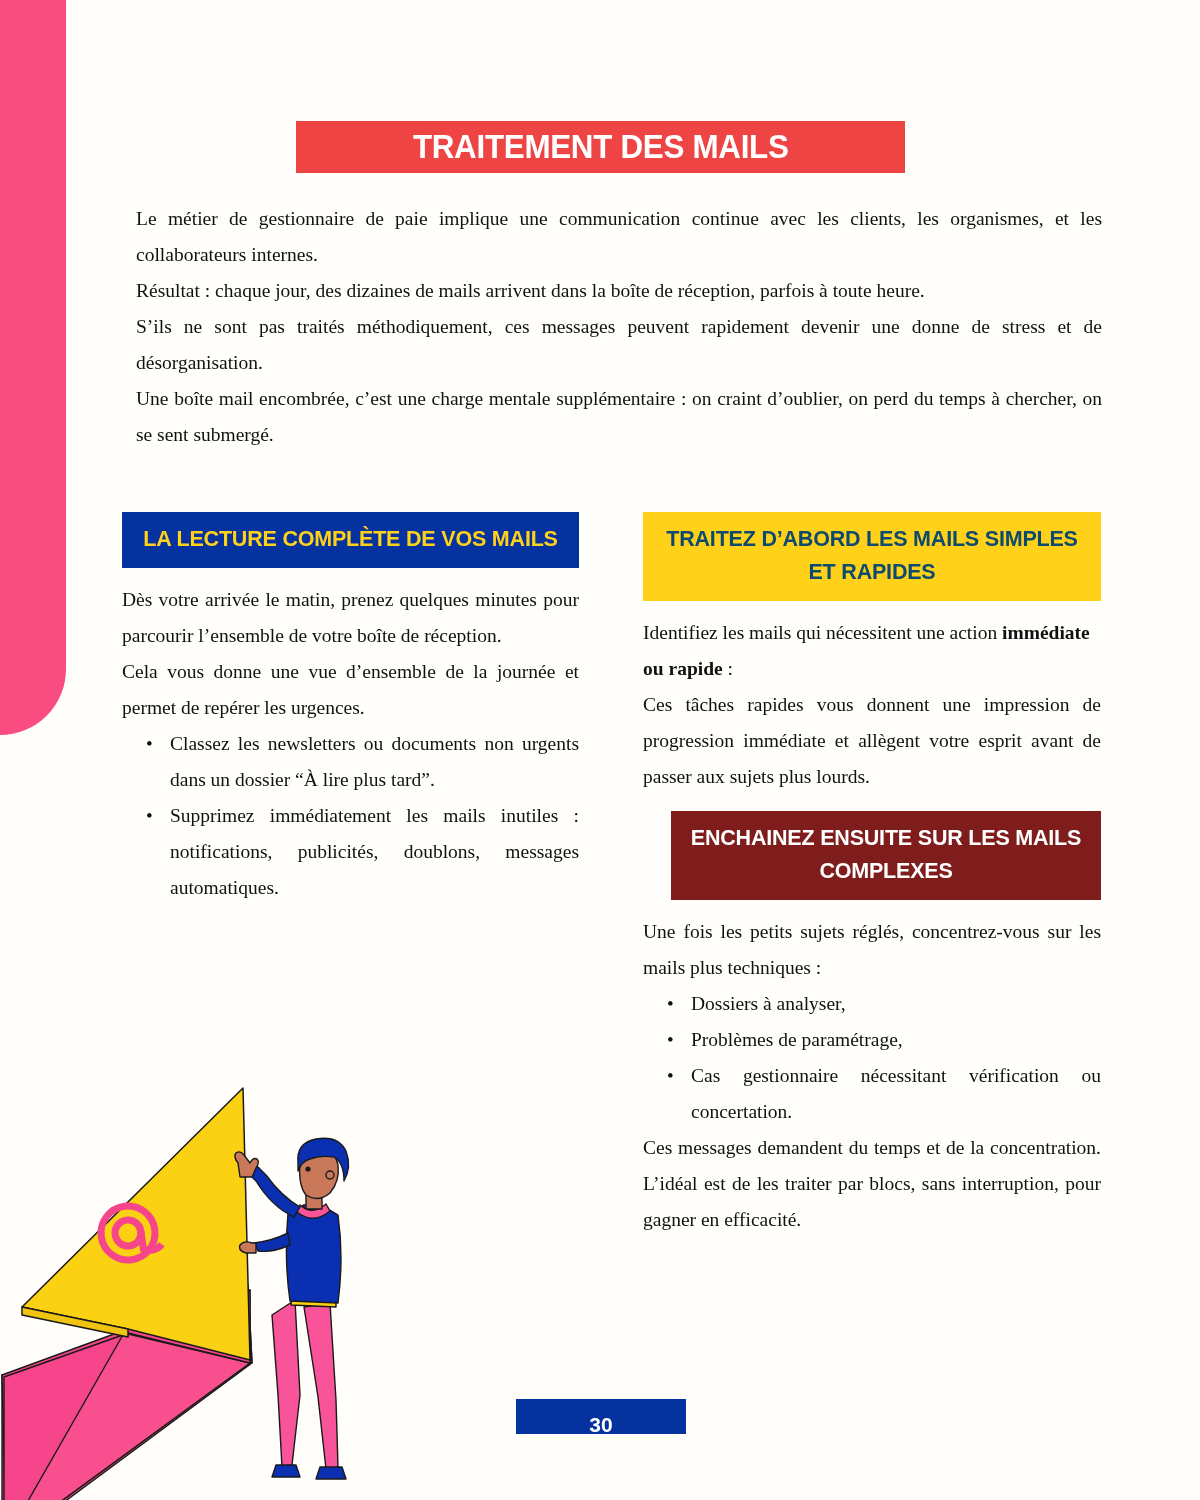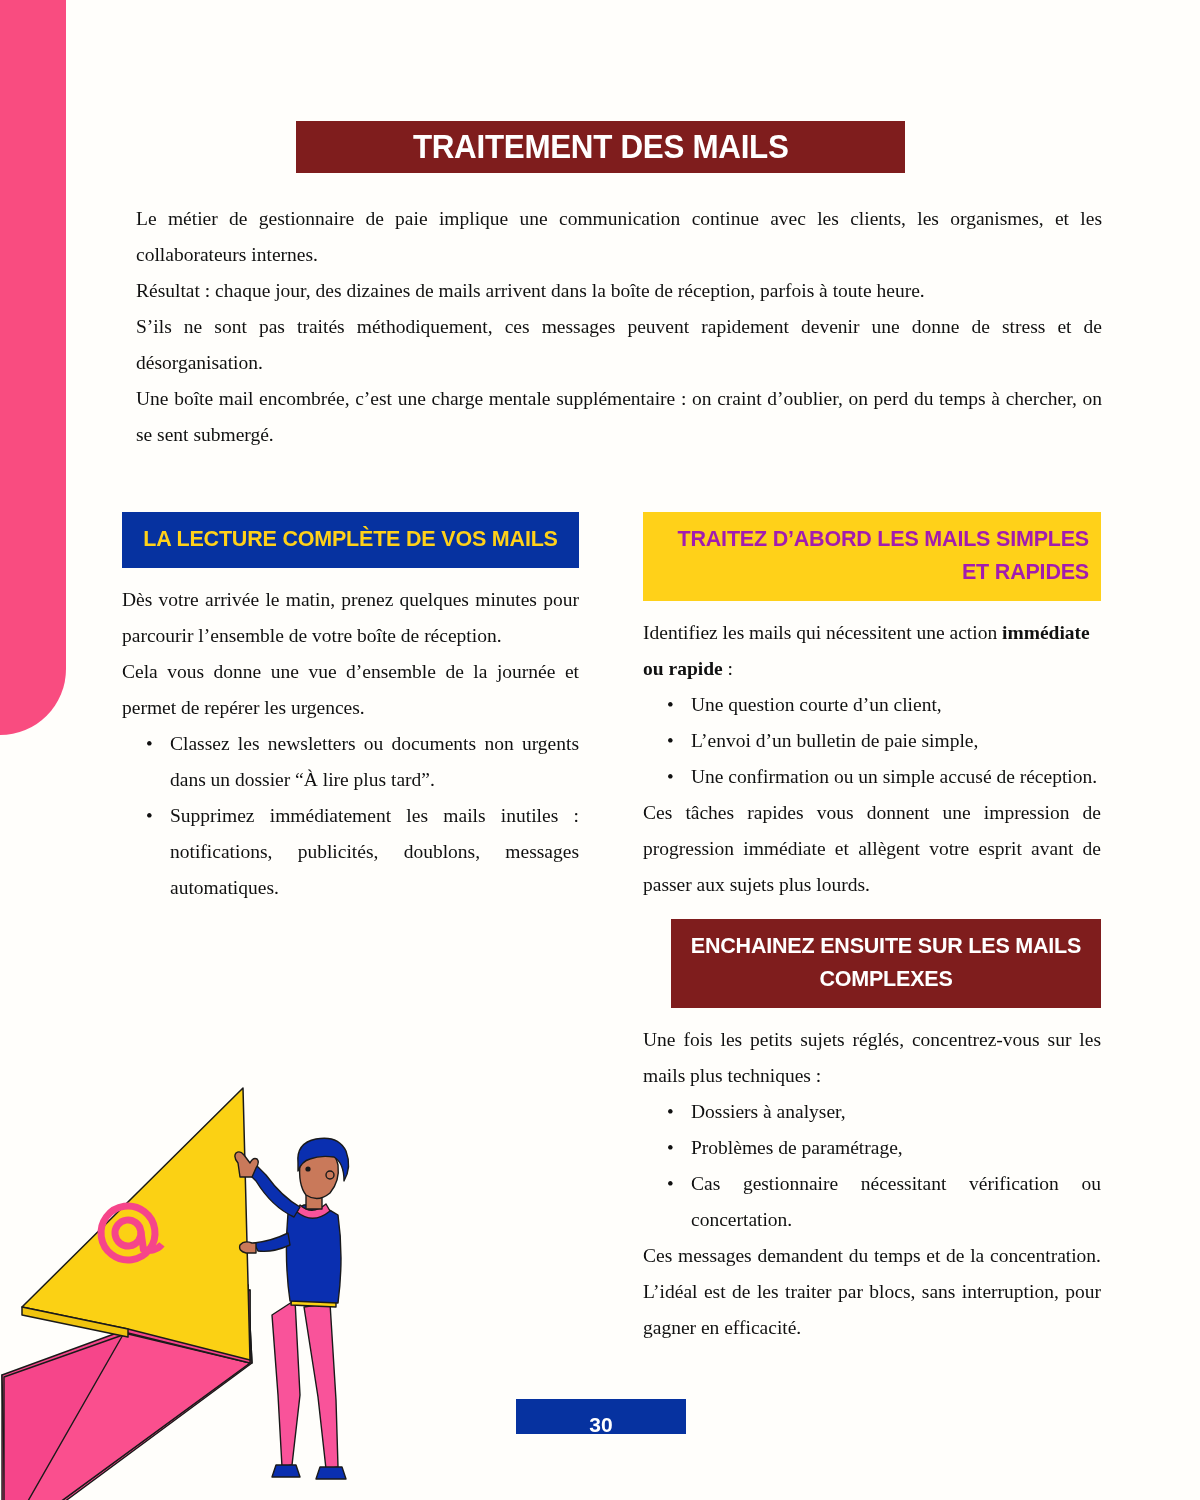--- a/index.html
+++ b/index.html
@@ -26,21 +26,21 @@
     border-bottom-right-radius: 92px;
   }
 
   
   .title-banner {
     position: absolute;
     left: 296px;
     top: 121px;
     width: 609px;
     height: 52px;
-    background: #7f1d1d;
+    background: #ef4444;
     display: flex;
     align-items: center;
     justify-content: center;
   }
   .title-banner-text {
     font-family: "Liberation Sans", sans-serif;
     font-weight: bold;
     font-size: 33px;
     letter-spacing: -0.3px;
     color: #ffffff;
@@ -87,21 +87,21 @@
     font-family: "Liberation Sans", sans-serif;
     font-weight: bold;
     font-size: 21.5px;
     line-height: 33px;
     text-transform: uppercase;
     letter-spacing: -0.2px;
     padding: 11px 12px 12px 12px;
     box-sizing: border-box;
   }
   .sec-head.blue   { background: #0632a0; color: #ffd119; }
-  .sec-head.yellow { background: #ffd119; color: #a21caf; text-align: right; }
+  .sec-head.yellow { background: #ffd119; color: #0c4a6e; }
   .sec-head.pink   { background: #7f1d1d; color: #ffffff; margin-left: 28px; }
 
   
   .col-body p {
     margin: 0;
     font-size: 19.5px;
     line-height: 36px;
     color: #111111;
     text-align: justify;
     text-justify: inter-word;
@@ -191,25 +191,20 @@
       <li>Supprimez immédiatement les mails inutiles : notifications, publicités, doublons, messages automatiques.</li>
     </ul>
   </div>
 </div>
 
 <div class="col-right">
 
   <div class="sec-head yellow">TRAITEZ D’ABORD LES MAILS SIMPLES ET RAPIDES</div>
   <div class="col-body">
     <p class="nojust"><span>Identifiez les mails qui nécessitent une action </span><span class="bold-inline">immédiate ou rapide</span><span> :</span></p>
-    <ul>
-      <li class="nojust">Une question courte d’un client,</li>
-      <li class="nojust">L’envoi d’un bulletin de paie simple,</li>
-      <li>Une confirmation ou un simple accusé de réception.</li>
-    </ul>
     <p>Ces tâches rapides vous donnent une impression de progression immédiate et allègent votre esprit avant de passer aux sujets plus lourds.</p>
   </div>
 
   <div class="sec-head pink" style="margin-top:16px;">ENCHAINEZ ENSUITE SUR LES MAILS COMPLEXES</div>
   <div class="col-body">
     <p>Une fois les petits sujets réglés, concentrez-vous sur les mails plus techniques :</p>
     <ul>
       <li class="nojust">Dossiers à analyser,</li>
       <li class="nojust">Problèmes de paramétrage,</li>
       <li>Cas gestionnaire nécessitant vérification ou concertation.</li>

